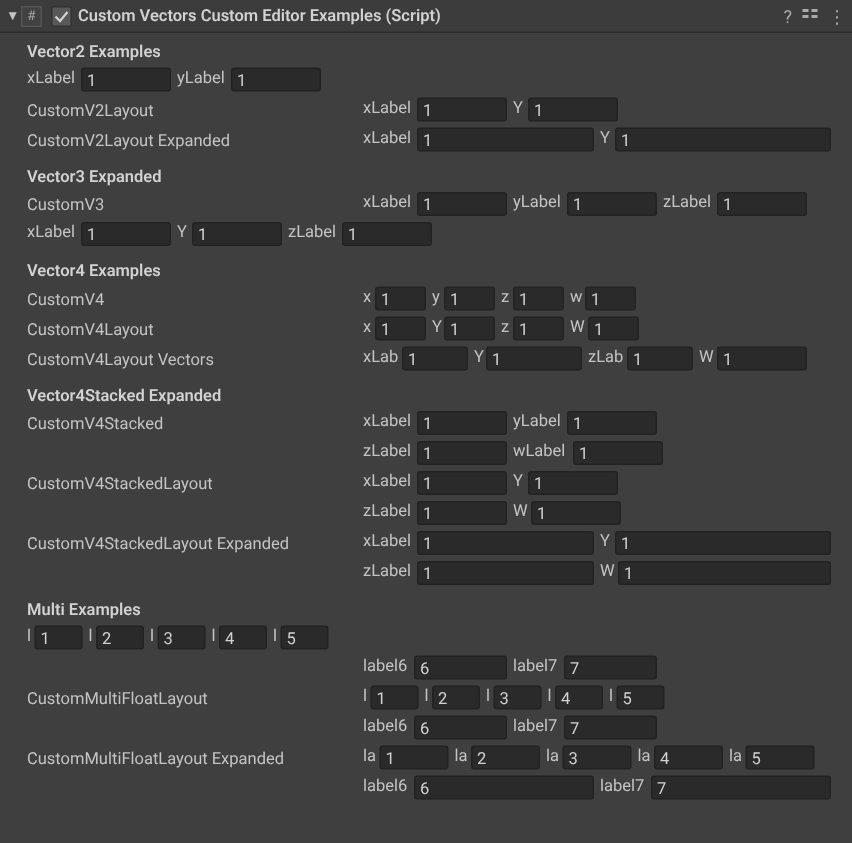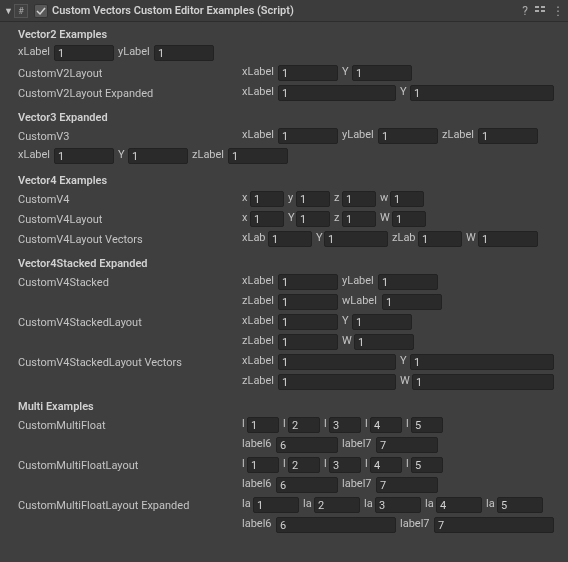--- a/index.html
+++ b/index.html
@@ -231,21 +231,21 @@
           <span class="field-label" style="width: 36px;">zLabel</span>
           <input class="field-input" value="1" style="width: 60px;">
         </div>
         <div class="field">
           <span class="field-label" style="width: 12px;">W</span>
           <input class="field-input" value="1" style="width: 60px;">
         </div>
       </div>
     </div>
     <div class="row">
-      <div class="prop-label">CustomV4StackedLayout Vectors</div>
+      <div class="prop-label">CustomV4StackedLayout Expanded</div>
       <div class="fields">
         <div class="field">
           <span class="field-label" style="width: 36px;">xLabel</span>
           <input class="field-input" value="1" style="width: 118px;">
         </div>
         <div class="field">
           <span class="field-label" style="width: 10px;">Y</span>
           <input class="field-input" value="1" style="width: 144px;">
         </div>
       </div>
@@ -258,21 +258,20 @@
           <input class="field-input" value="1" style="width: 118px;">
         </div>
         <div class="field">
           <span class="field-label" style="width: 12px;">W</span>
           <input class="field-input" value="1" style="width: 142px;">
         </div>
       </div>
     </div>
     <div class="section-title">Multi Examples</div>
     <div class="row">
-      <div class="prop-label">CustomMultiFloat</div>
       <div class="fields">
         <div class="field">
           <span class="field-label" style="width: 5px;">l</span>
           <input class="field-input" value="1" style="width: 32px;">
         </div>
         <div class="field">
           <span class="field-label" style="width: 5px;">l</span>
           <input class="field-input" value="2" style="width: 32px;">
         </div>
         <div class="field">

